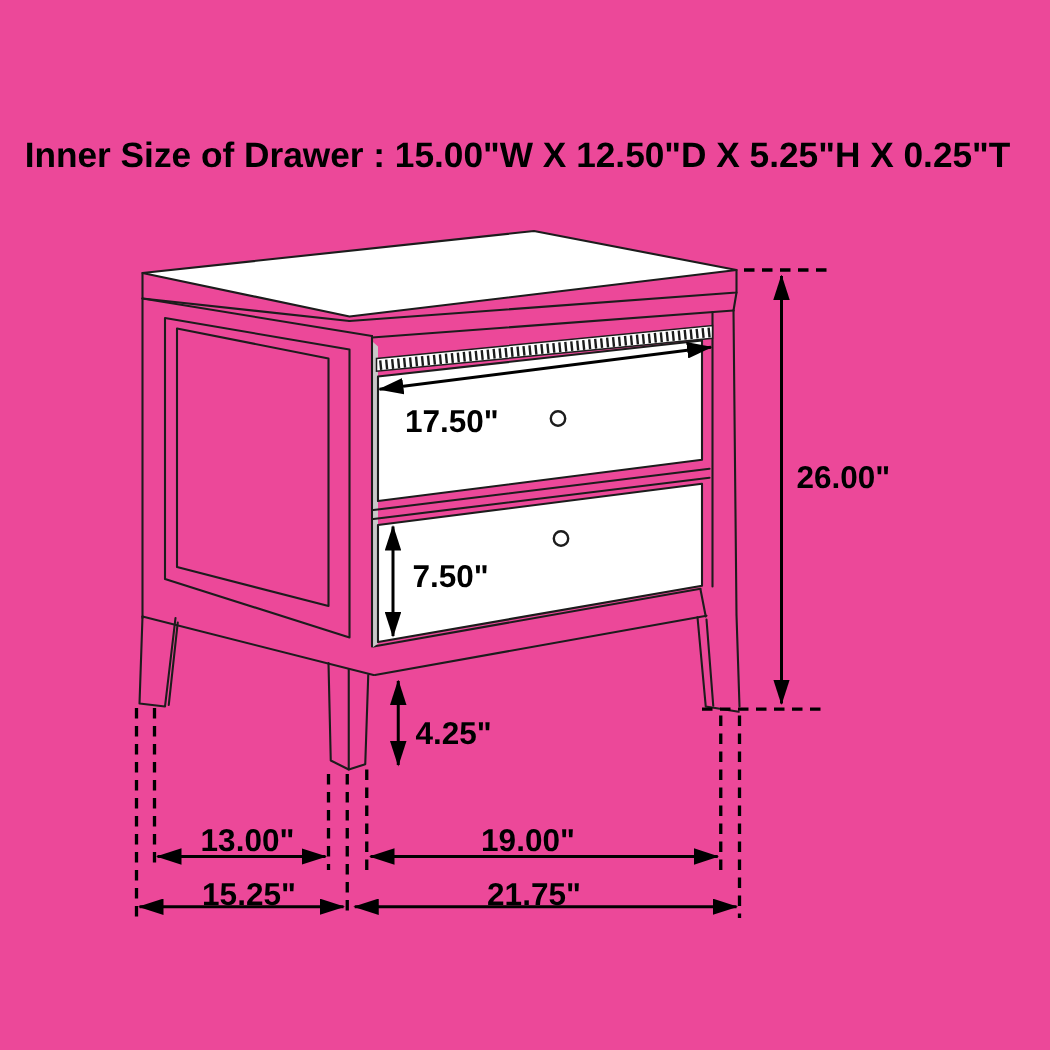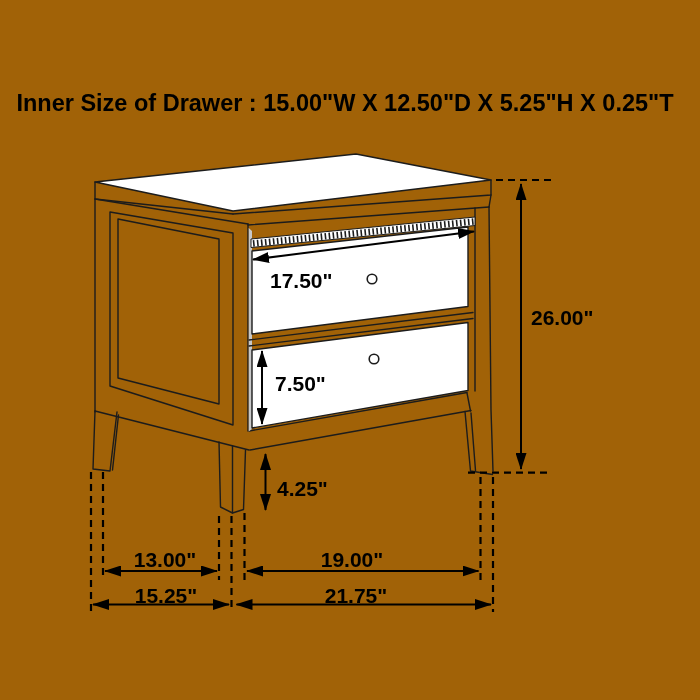--- a/index.html
+++ b/index.html
@@ -1,16 +1,16 @@
 <!DOCTYPE html>
 <html><head>
 <meta charset="utf-8">
 <style>
   html,body{margin:0;padding:0;background:#ffffff;}
-  #stage{position:relative;width:700px;height:700px;background:#a16207;overflow:hidden;
+  #stage{position:relative;width:700px;height:700px;background:#ec4899;overflow:hidden;
          font-family:"Liberation Sans",sans-serif;}
   svg{position:absolute;left:0;top:0;}
   text{font-family:"Liberation Sans",sans-serif;font-weight:bold;fill:#000000;}
   .title-text{font-size:23.5px;}
   .dim-text{font-size:21px;}
   .sketch{stroke:#1c1c1c;stroke-width:1.4;fill:none;stroke-linecap:round;stroke-linejoin:round;}
   .sketch-fill{stroke:#1c1c1c;stroke-width:1.4;fill:#ffffff;stroke-linejoin:round;}
   .dimline{stroke:#000000;stroke-width:2;fill:none;}
   .dashline{stroke:#000000;stroke-width:2.2;fill:none;stroke-dasharray:7 5;}
 </style>

